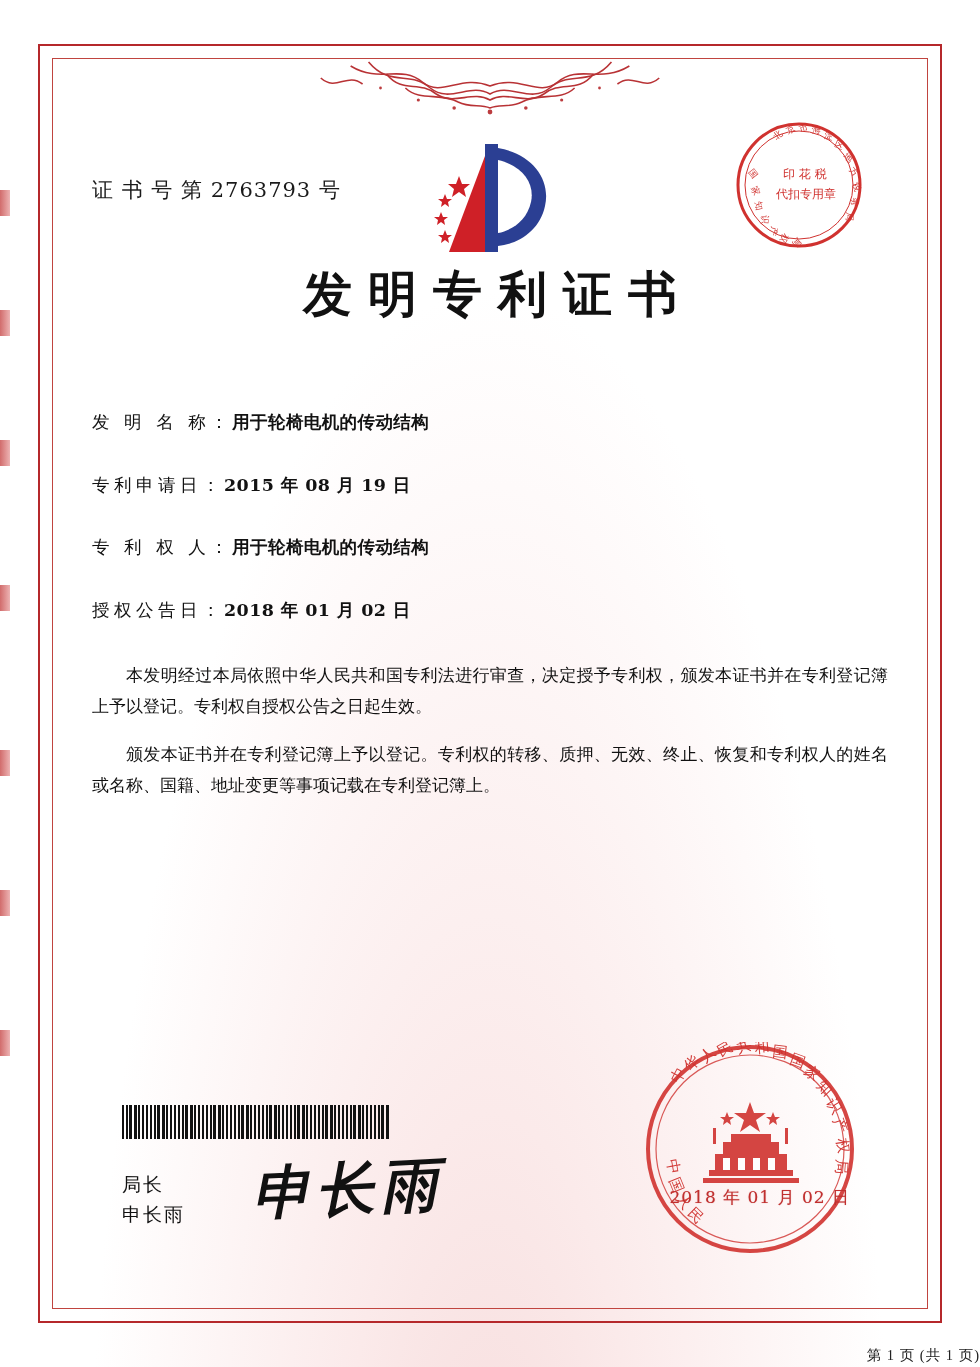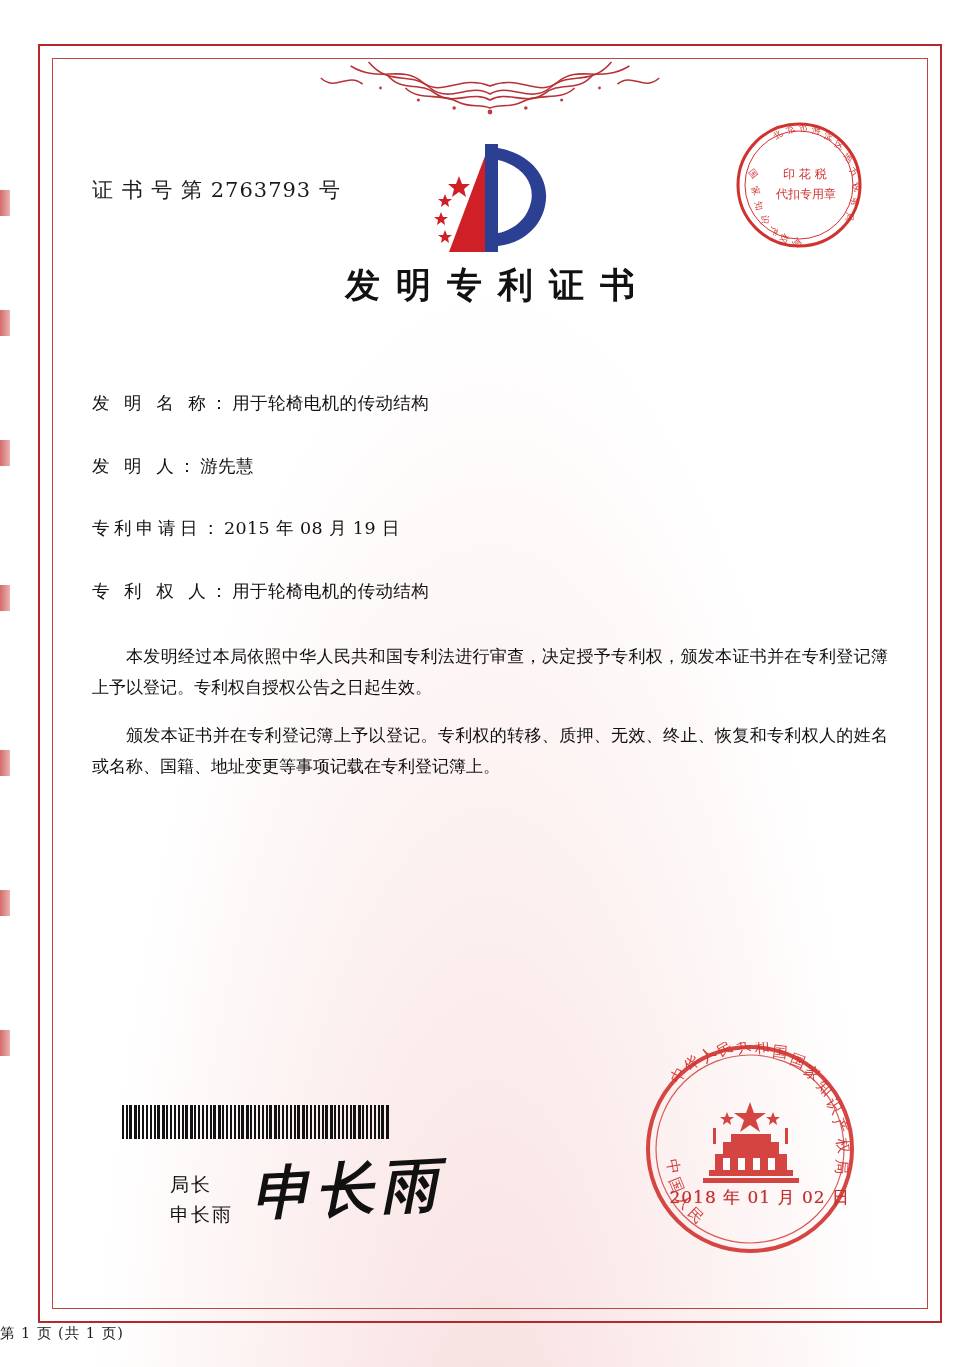--- a/index.html
+++ b/index.html
@@ -58,57 +58,57 @@
     width:150px;height:120px;
   }
 
   
   .stamp-top{
     position:absolute;right:24px;top:0px;width:130px;height:130px;
   }
 
   .title{
     text-align:center;
-    font-size:35px;
+    font-size:49px;
     letter-spacing:16px;
     font-weight:700;
     color:#111;
     margin:58px 0 0 0;
     text-indent:16px;
     font-family:"DejaVu Serif","Liberation Serif",serif;
   }
   .title-underline{
     width:430px;height:2px;background:#2a2a2a;margin:8px auto 0 auto;opacity:0;
   }
 
   .fields{margin-top:72px;}
   .field{
     font-size:17.5px;color:#121212;margin-bottom:38px;line-height:1.4;
   }
   .field .lbl{letter-spacing:4.5px;}
-  .field .val{letter-spacing:.4px;}
+  .field .val{letter-spacing:.4px;font-weight:bold;}
 
   .paras{margin-top:28px;}
   .para{
     font-size:17px;line-height:31px;color:#111;text-indent:2em;
     text-align:justify;
   }
 
   
   .barcode{
     position:absolute;left:30px;bottom:148px;width:268px;height:34px;
     background:
       repeating-linear-gradient(90deg,#111 0 2px,transparent 2px 4px),
       repeating-linear-gradient(90deg,#111 0 1px,transparent 1px 7px);
   }
 
   
   .sig{
     position:absolute;left:30px;bottom:58px;font-size:19px;line-height:30px;
-    letter-spacing:2px;color:#111;margin-left:48px;
+    letter-spacing:2px;color:#111;
   }
   .sig-hand{
     position:absolute;left:160px;bottom:58px;
     font-size:58px;color:#111;
     font-family:"DejaVu Serif","Liberation Serif",serif;
     font-style:italic;font-weight:700;
     letter-spacing:6px;
     transform:rotate(-3deg);
     white-space:nowrap;
   }
@@ -117,22 +117,22 @@
   .seal{
     position:absolute;right:30px;bottom:30px;width:215px;height:215px;
   }
   .seal-date{
     position:absolute;right:38px;bottom:78px;
     font-size:17px;color:#c0302f;letter-spacing:1px;
     text-shadow:0 0 1px rgba(192,48,47,.5);
   }
 
   .footer{
-    position:absolute;left:0;right:0;bottom:24px;text-align:left;
-    font-size:14.5px;color:#222;letter-spacing:1px;
+    position:absolute;left:0;right:0;bottom:2px;text-align:right;
+    font-size:14.5px;color:#222;letter-spacing:1px;font-family:Liberation Serif, serif;
   }
 </style>
 </head>
 <body>
 
 <div class="page">
 
   <div class="edge-marks">
     <i style="top:0px"></i>
       <i style="top:120px"></i>
@@ -220,27 +220,27 @@
     </div>
 
     <div class="title">发明专利证书</div>
     <div class="title-underline"></div>
 
     <div class="fields">
       <div class="field">
         <span class="lbl">发 明 名 称：</span><span class="val">用于轮椅电机的传动结构</span>
       </div>
       <div class="field">
-        <span class="lbl">发 明 人：</span><span class="val">游先慧</span>
-      </div>
-      <div class="field">
         <span class="lbl">专利申请日：</span><span class="val">2015 年 08 月 19 日</span>
       </div>
       <div class="field">
         <span class="lbl">专 利 权 人：</span><span class="val">用于轮椅电机的传动结构</span>
+      </div>
+      <div class="field">
+        <span class="lbl">授权公告日：</span><span class="val">2018 年 01 月 02 日</span>
       </div>
     </div>
 
     <div class="paras">
       <p class="para">本发明经过本局依照中华人民共和国专利法进行审查，决定授予专利权，颁发本证书并在专利登记簿上予以登记。专利权自授权公告之日起生效。</p>
       <p class="para">颁发本证书并在专利登记簿上予以登记。专利权的转移、质押、无效、终止、恢复和专利权人的姓名或名称、国籍、地址变更等事项记载在专利登记簿上。</p>
     </div>
 
     <div class="barcode"></div>
 

